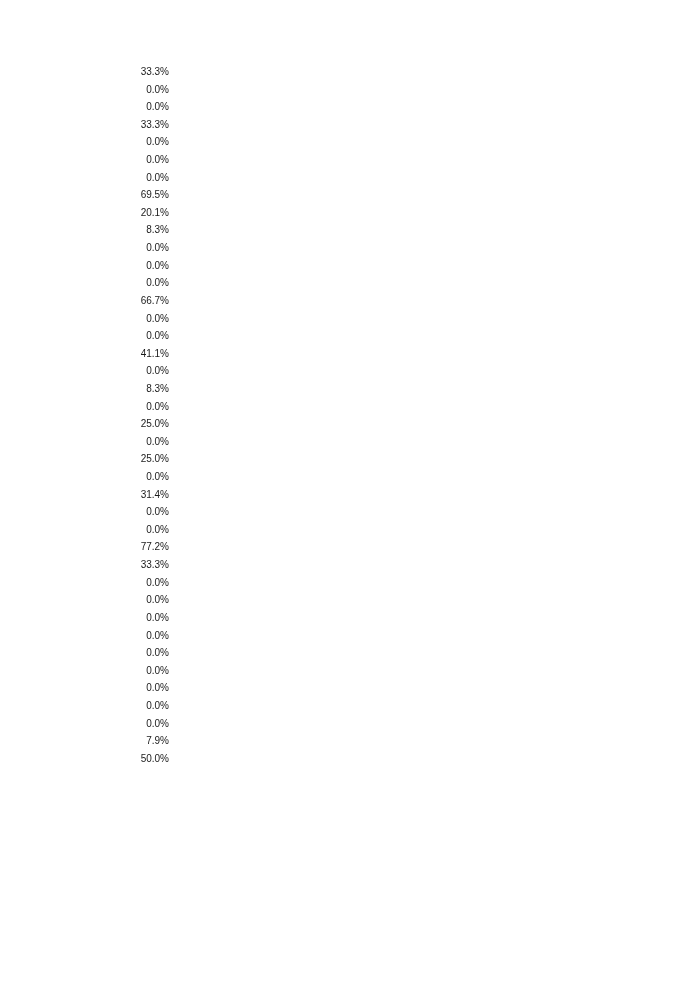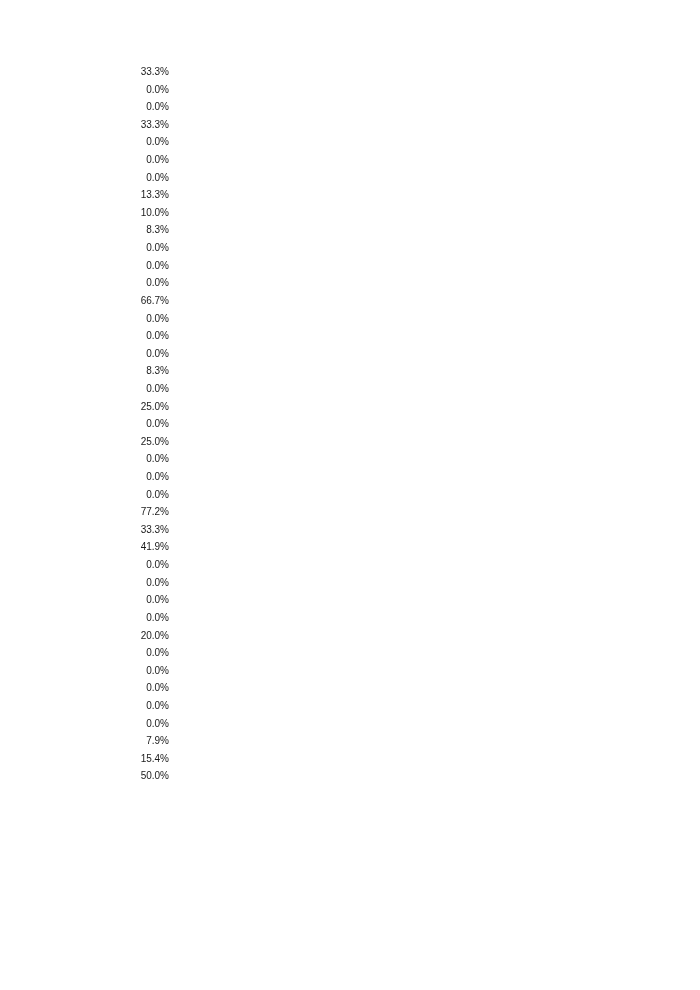--- a/index.html
+++ b/index.html
@@ -33,47 +33,46 @@
 <body>
 
 <div class="percentage-column">
     <div class="percentage-cell">33.3%</div>
     <div class="percentage-cell">0.0%</div>
     <div class="percentage-cell">0.0%</div>
     <div class="percentage-cell">33.3%</div>
     <div class="percentage-cell">0.0%</div>
     <div class="percentage-cell">0.0%</div>
     <div class="percentage-cell">0.0%</div>
-    <div class="percentage-cell">13.3%</div>
-    <div class="percentage-cell">10.0%</div>
+    <div class="percentage-cell">69.5%</div>
+    <div class="percentage-cell">20.1%</div>
     <div class="percentage-cell">8.3%</div>
     <div class="percentage-cell">0.0%</div>
     <div class="percentage-cell">0.0%</div>
     <div class="percentage-cell">0.0%</div>
     <div class="percentage-cell">66.7%</div>
     <div class="percentage-cell">0.0%</div>
     <div class="percentage-cell">0.0%</div>
+    <div class="percentage-cell">41.1%</div>
     <div class="percentage-cell">0.0%</div>
     <div class="percentage-cell">8.3%</div>
     <div class="percentage-cell">0.0%</div>
     <div class="percentage-cell">25.0%</div>
     <div class="percentage-cell">0.0%</div>
     <div class="percentage-cell">25.0%</div>
     <div class="percentage-cell">0.0%</div>
+    <div class="percentage-cell">31.4%</div>
     <div class="percentage-cell">0.0%</div>
     <div class="percentage-cell">0.0%</div>
     <div class="percentage-cell">77.2%</div>
     <div class="percentage-cell">33.3%</div>
-    <div class="percentage-cell">41.9%</div>
     <div class="percentage-cell">0.0%</div>
     <div class="percentage-cell">0.0%</div>
     <div class="percentage-cell">0.0%</div>
     <div class="percentage-cell">0.0%</div>
-    <div class="percentage-cell">20.0%</div>
     <div class="percentage-cell">0.0%</div>
     <div class="percentage-cell">0.0%</div>
     <div class="percentage-cell">0.0%</div>
     <div class="percentage-cell">0.0%</div>
     <div class="percentage-cell">0.0%</div>
     <div class="percentage-cell">7.9%</div>
-    <div class="percentage-cell">15.4%</div>
     <div class="percentage-cell">50.0%</div>
   </div>
 
 </body></html>

